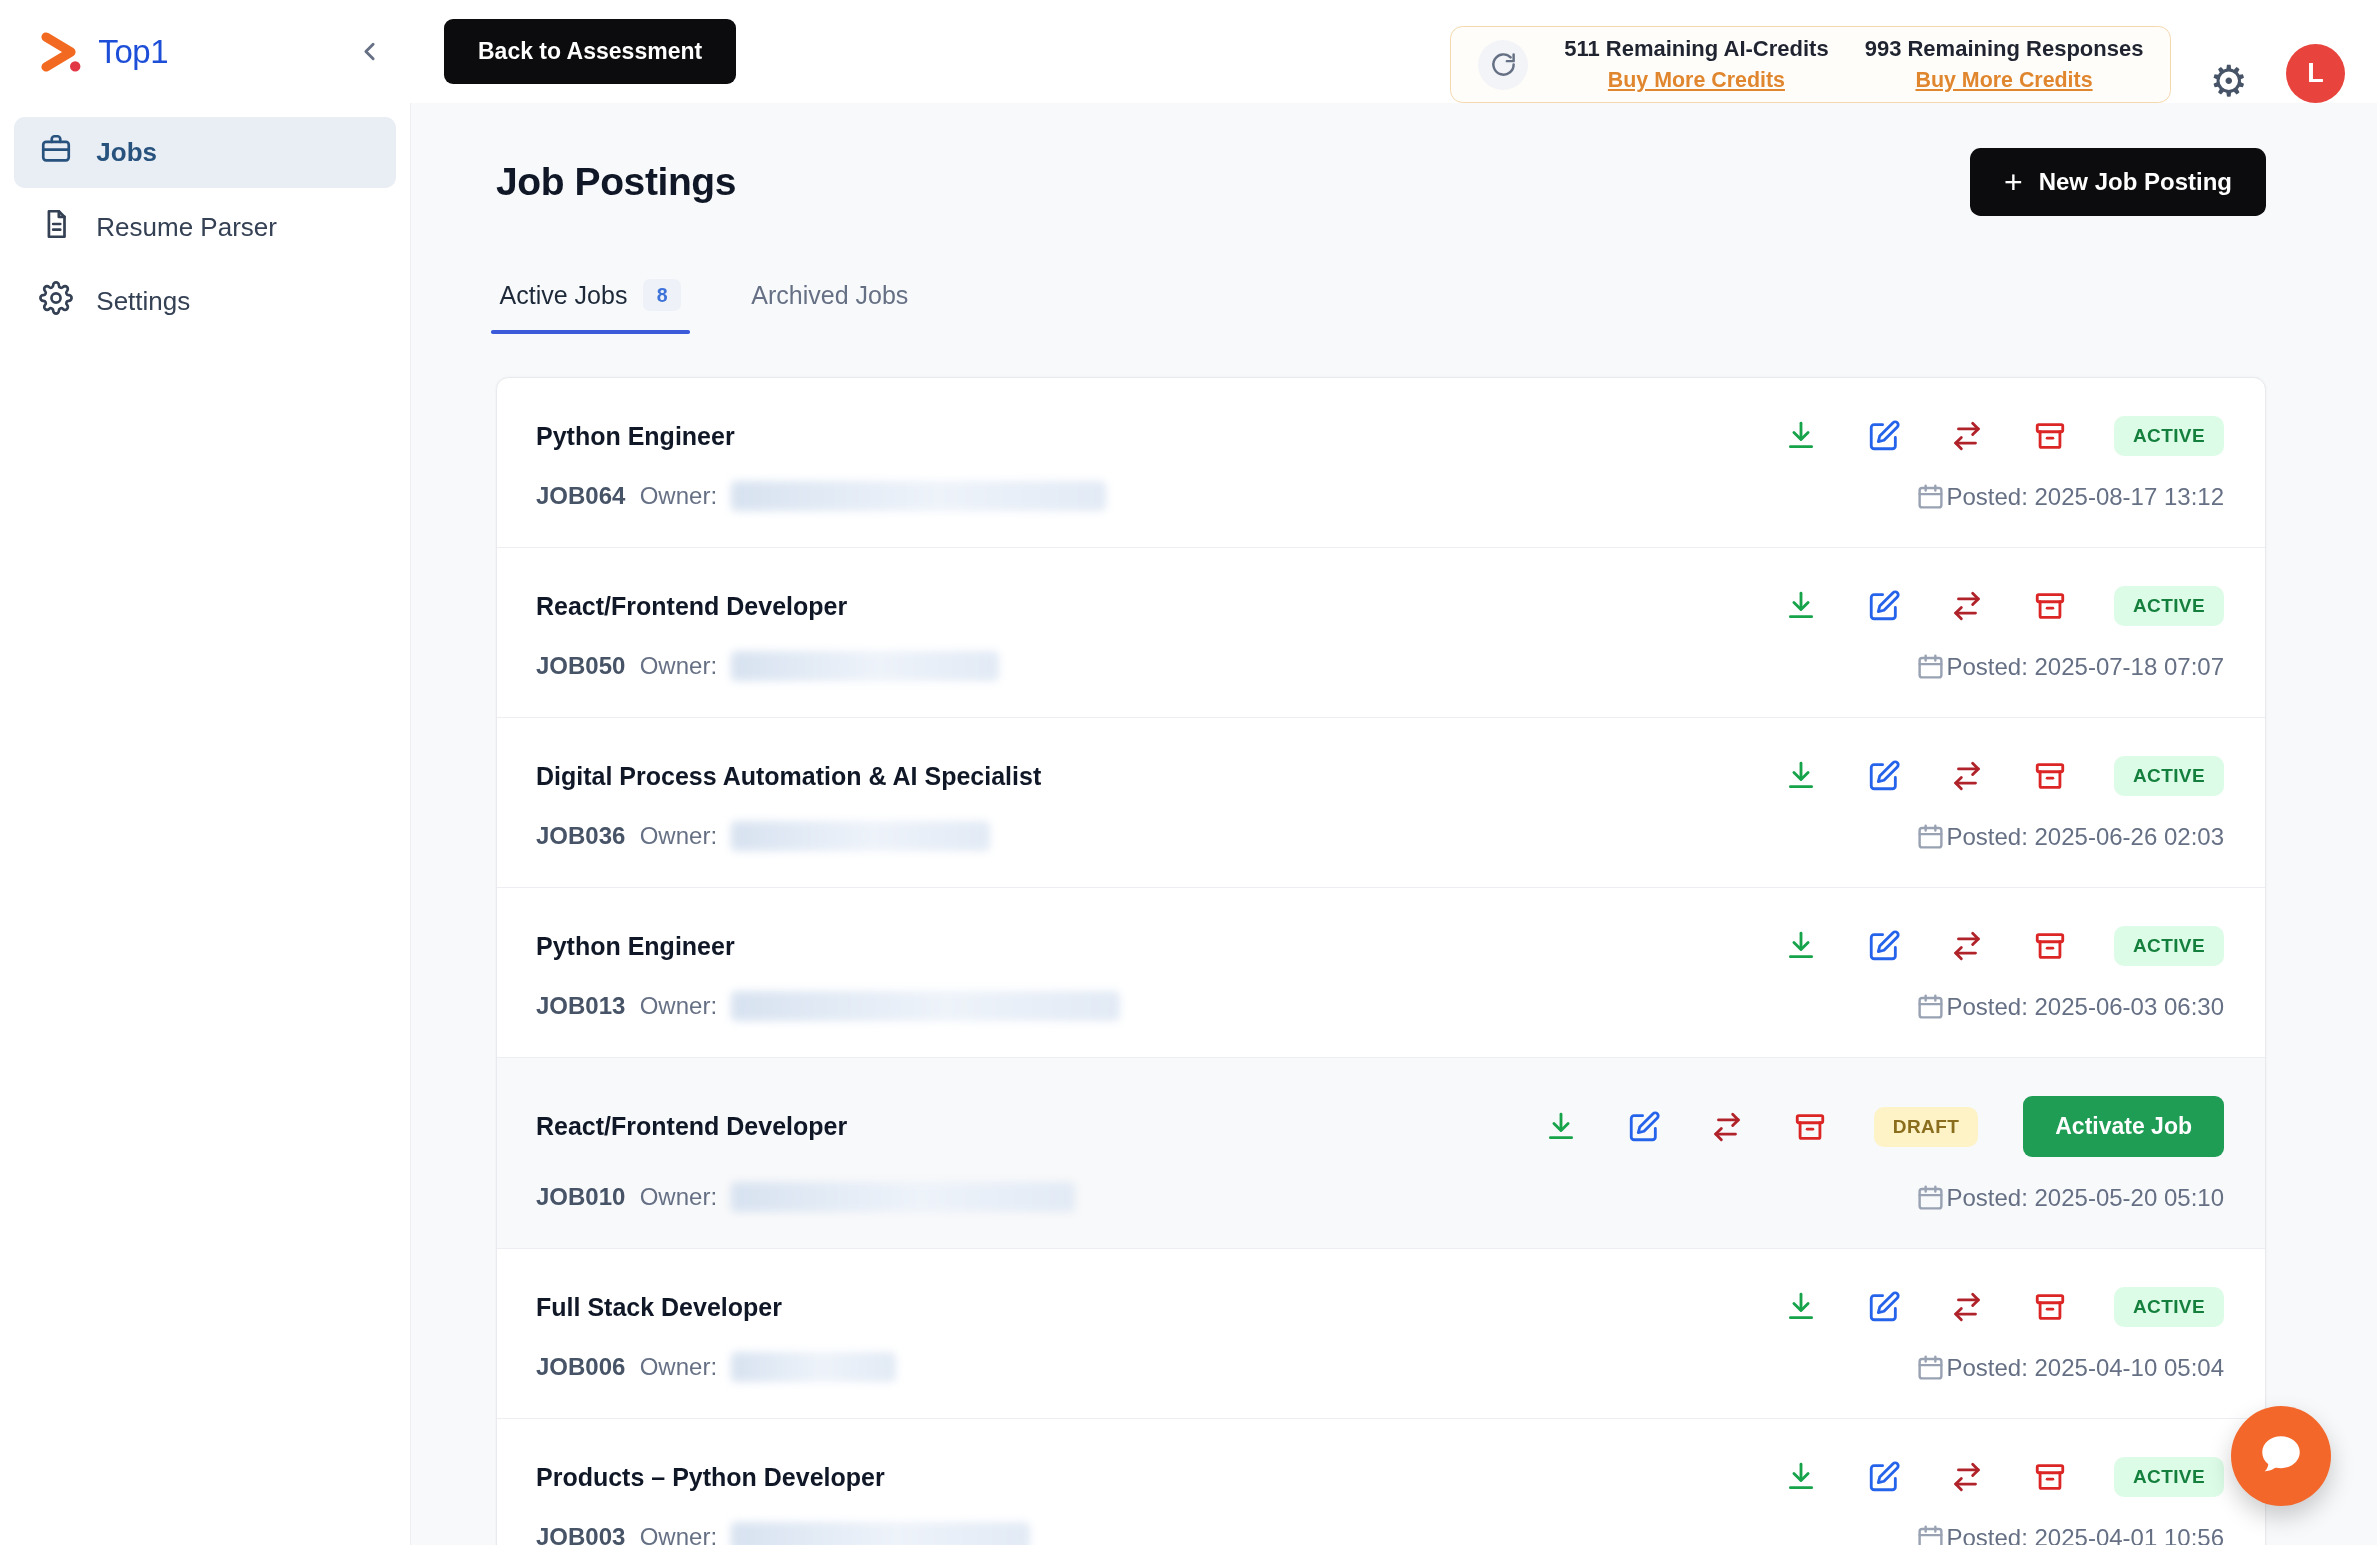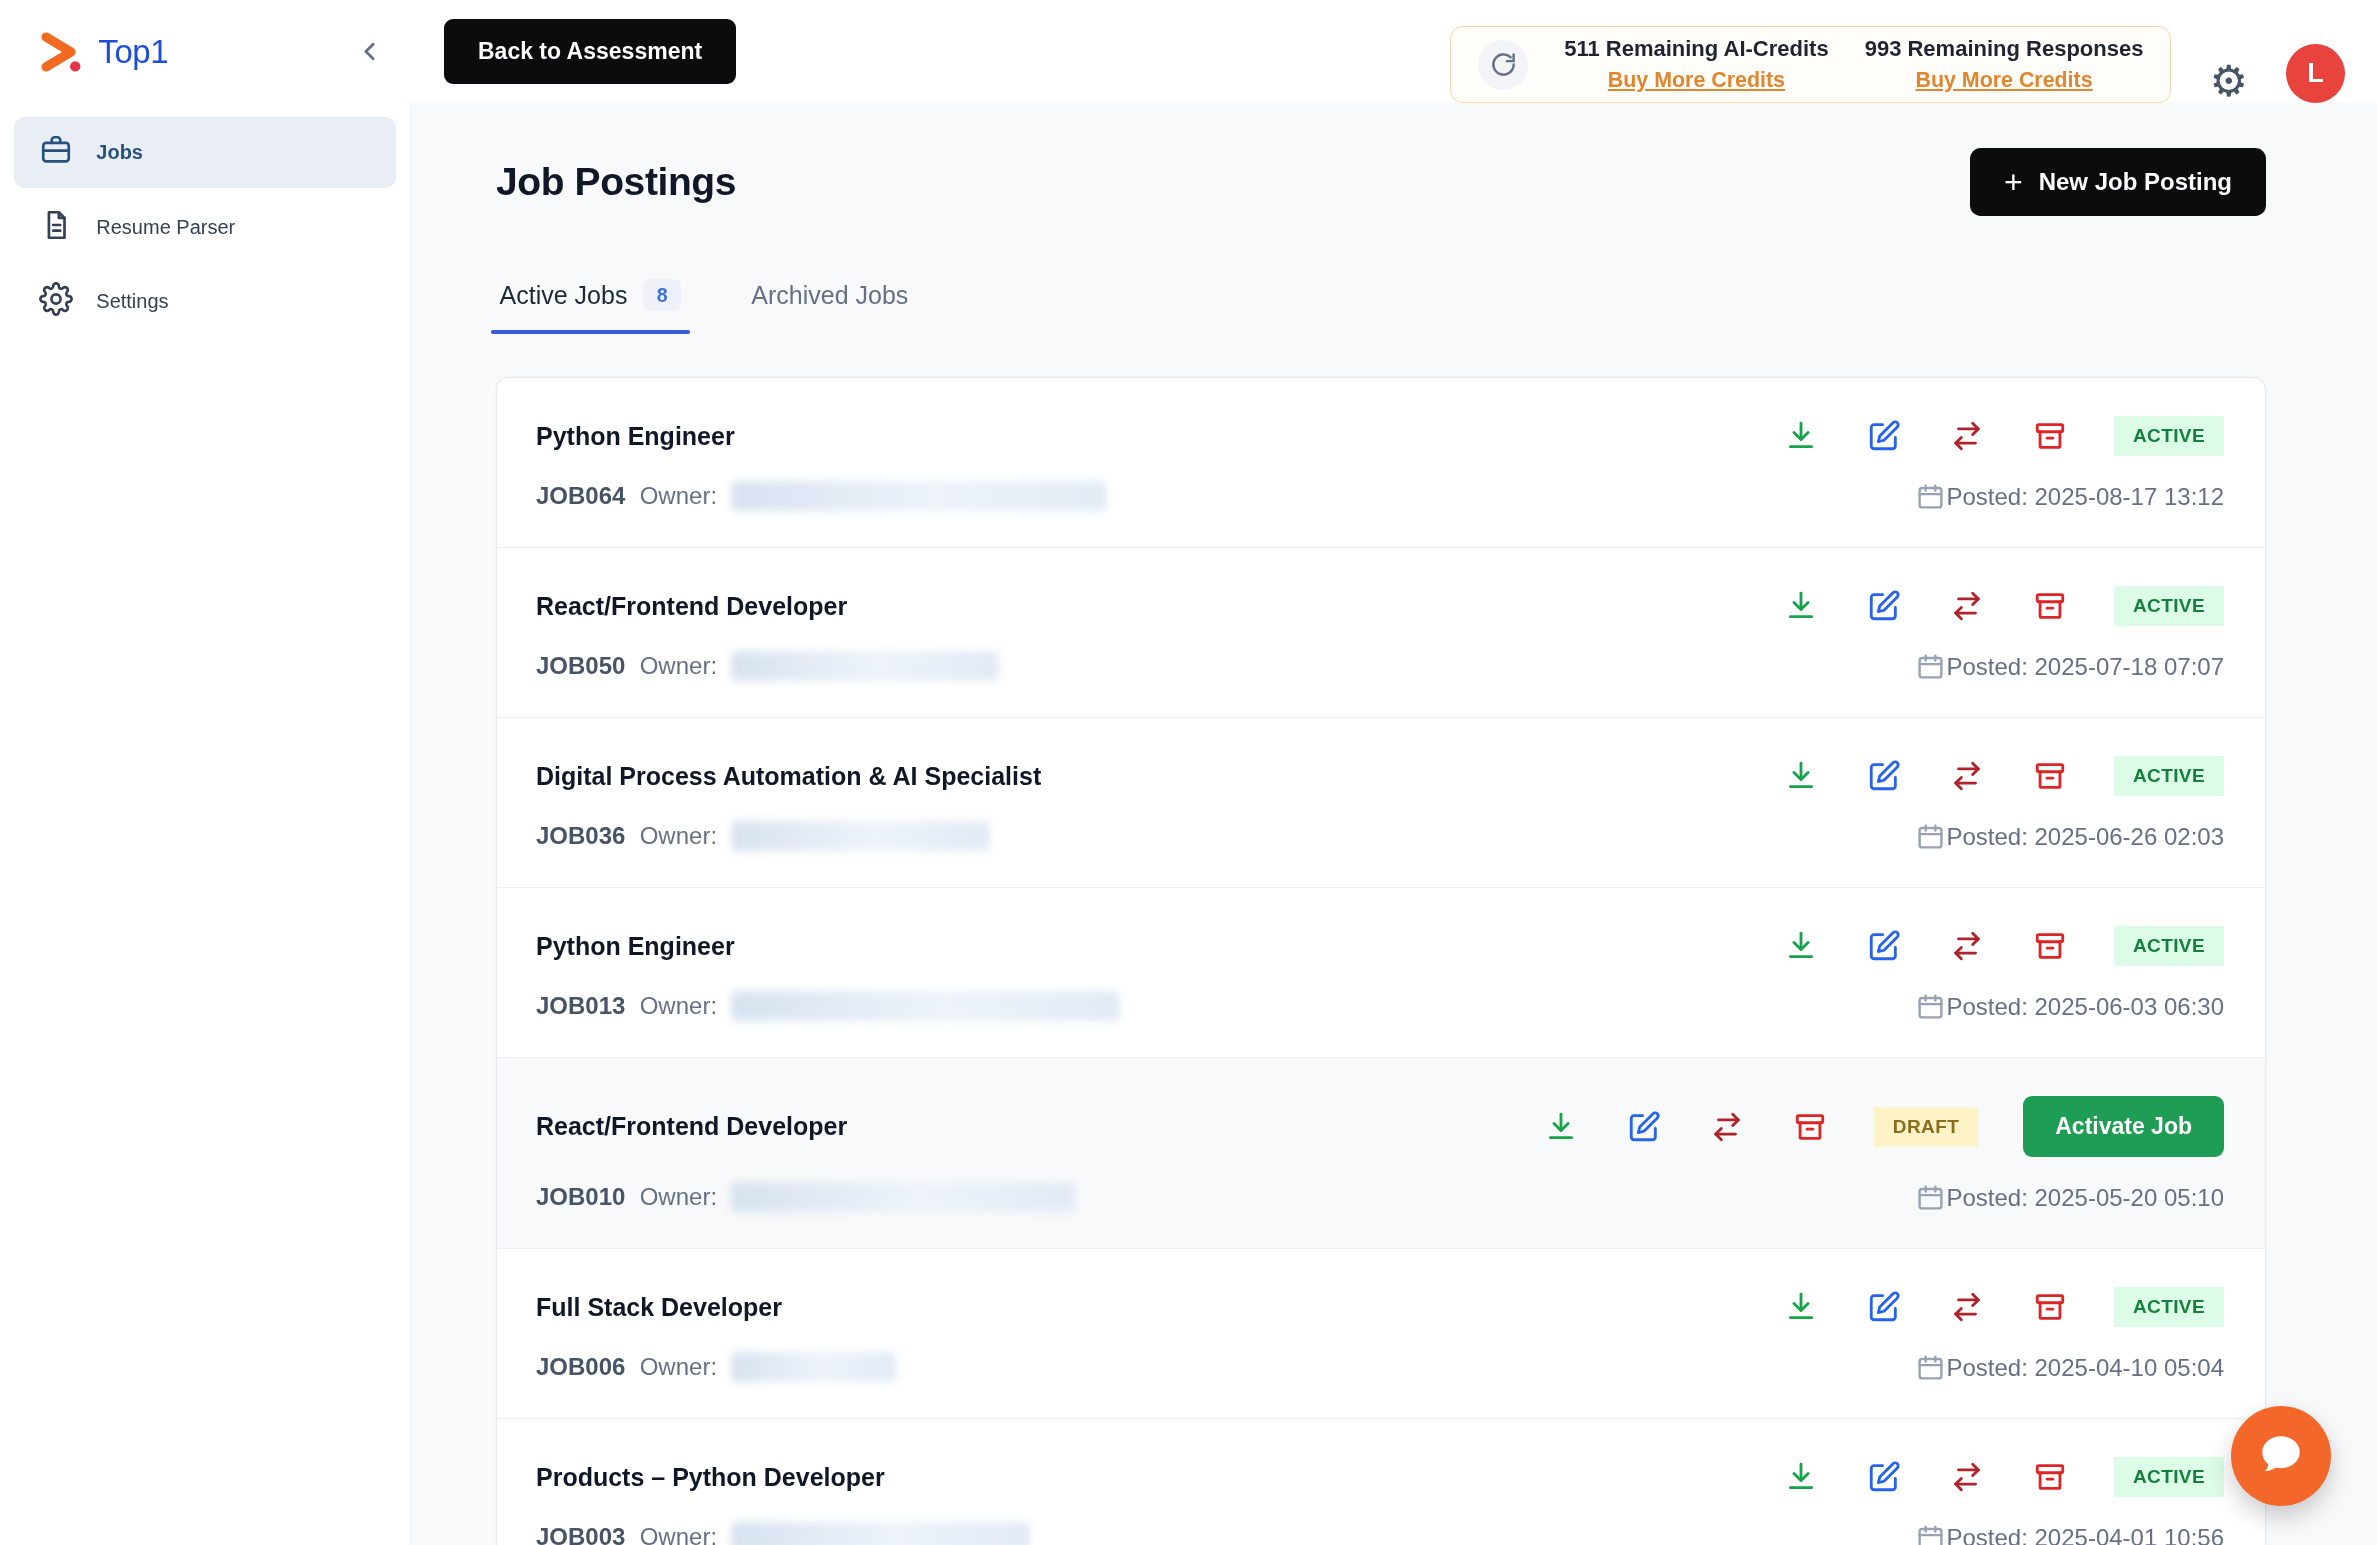--- a/index.html
+++ b/index.html
@@ -23,21 +23,21 @@
   .refresh-btn{width:50px;height:50px;border-radius:50%;background:#f2f4f7;border:none;display:flex;align-items:center;justify-content:center}
   .refresh-btn svg{width:27px;height:27px}
   .credit-col{display:flex;flex-direction:column;align-items:center;gap:6.3px}
   .credit-line{font-size:22px;font-weight:700;color:#1f2430;white-space:nowrap}
   .buy-link{font-size:21.4px;font-weight:600;color:#e0862e;text-decoration:underline;white-space:nowrap}
   .gear-btn{background:none;border:none;color:#475467;display:flex;align-items:center;justify-content:center;font-size:43px;line-height:1}
   .avatar{width:59px;height:59px;border-radius:50%;background:#e8433c;color:#fff;font-size:27px;font-weight:700;display:flex;align-items:center;justify-content:center;border:none}
 
   
   .sidebar{position:absolute;top:103px;left:0;bottom:0;width:411px;background:#fff;border-right:0.9px solid #eceef2;padding:14.3px 14.3px;z-index:4}
-  .side-item{display:flex;align-items:center;gap:23px;height:71px;padding:0 25px;border-radius:10.7px;font-size:20px;font-weight:500;color:#344054;margin-bottom:3.6px;background:none;border:none;width:100%;text-align:left}
+  .side-item{display:flex;align-items:center;gap:23px;height:71px;padding:0 25px;border-radius:10.7px;font-size:26px;font-weight:500;color:#344054;margin-bottom:3.6px;background:none;border:none;width:100%;text-align:left}
   .side-item.active{background:#e9eef5;color:#28527e;font-weight:600}
   .side-item svg{width:34px;height:34px;flex:none}
 
   
   .main{position:absolute;top:103px;left:411px;right:0;bottom:0;padding:45px 111px 0 85px;overflow:hidden}
   .header-row{display:flex;justify-content:space-between;align-items:center}
   .page-title{font-size:39px;font-weight:800;color:#101828;letter-spacing:-0.4px}
   .new-job-btn{display:flex;align-items:center;gap:16px;height:68px;padding:0 34px;background:#0c0c0e;color:#fff;border:none;border-radius:10.7px;font-size:24px;font-weight:600}
   .plus{font-size:32px;font-weight:400;line-height:1}
 
@@ -49,21 +49,21 @@
 
   .card{margin-top:43px;background:#fff;border:0.9px solid #e9eaee;border-radius:12.5px;overflow:hidden;box-shadow:0 0.9px 2.7px rgba(16,24,40,.05)}
   .job-row{padding:38px 41px 36px 39px;border-top:0.9px solid #edeef2}
   .job-row:first-child{border-top:none}
   .job-row.draft-row{background:#f8f9fa}
   .row-line1{display:flex;align-items:center;justify-content:space-between}
   .job-title{font-size:25px;font-weight:600;color:#101828}
   .row-actions{display:flex;align-items:center;gap:45px}
   .icon-btn{width:38px;height:38px;background:none;border:none;display:flex;align-items:center;justify-content:center}
   .icon-btn svg{width:34px;height:34px}
-  .status-badge{font-size:19px;font-weight:700;letter-spacing:0.4px;padding:9px 19px;border-radius:0;white-space:nowrap}
+  .status-badge{font-size:19px;font-weight:700;letter-spacing:0.4px;padding:9px 19px;border-radius:10px;white-space:nowrap}
   .badge-active{background:#dcfce7;color:#15803d}
   .badge-draft{background:#fdf3c7;color:#8a6d1d}
   .activate-btn{height:61px;padding:0 32px;background:#1f9d55;color:#fff;border:none;border-radius:9px;font-size:23px;font-weight:600;white-space:nowrap}
   .row-line2{display:flex;justify-content:space-between;align-items:flex-end;margin-top:25px}
   .row-meta-left{display:flex;align-items:center;gap:14.3px}
   .job-id{font-size:24px;font-weight:700;color:#475467}
   .owner-label{font-size:24px;color:#667085}
   .redacted{height:30px;border-radius:5.4px;background:linear-gradient(90deg,#d7e2f0,#eef3fa 55%,#e2eaf5);filter:blur(4.5px)}
   .row-meta-right{display:flex;align-items:center;gap:1px;color:#667085;font-size:24px}
   .cal svg{width:29px;height:29px;display:block}

